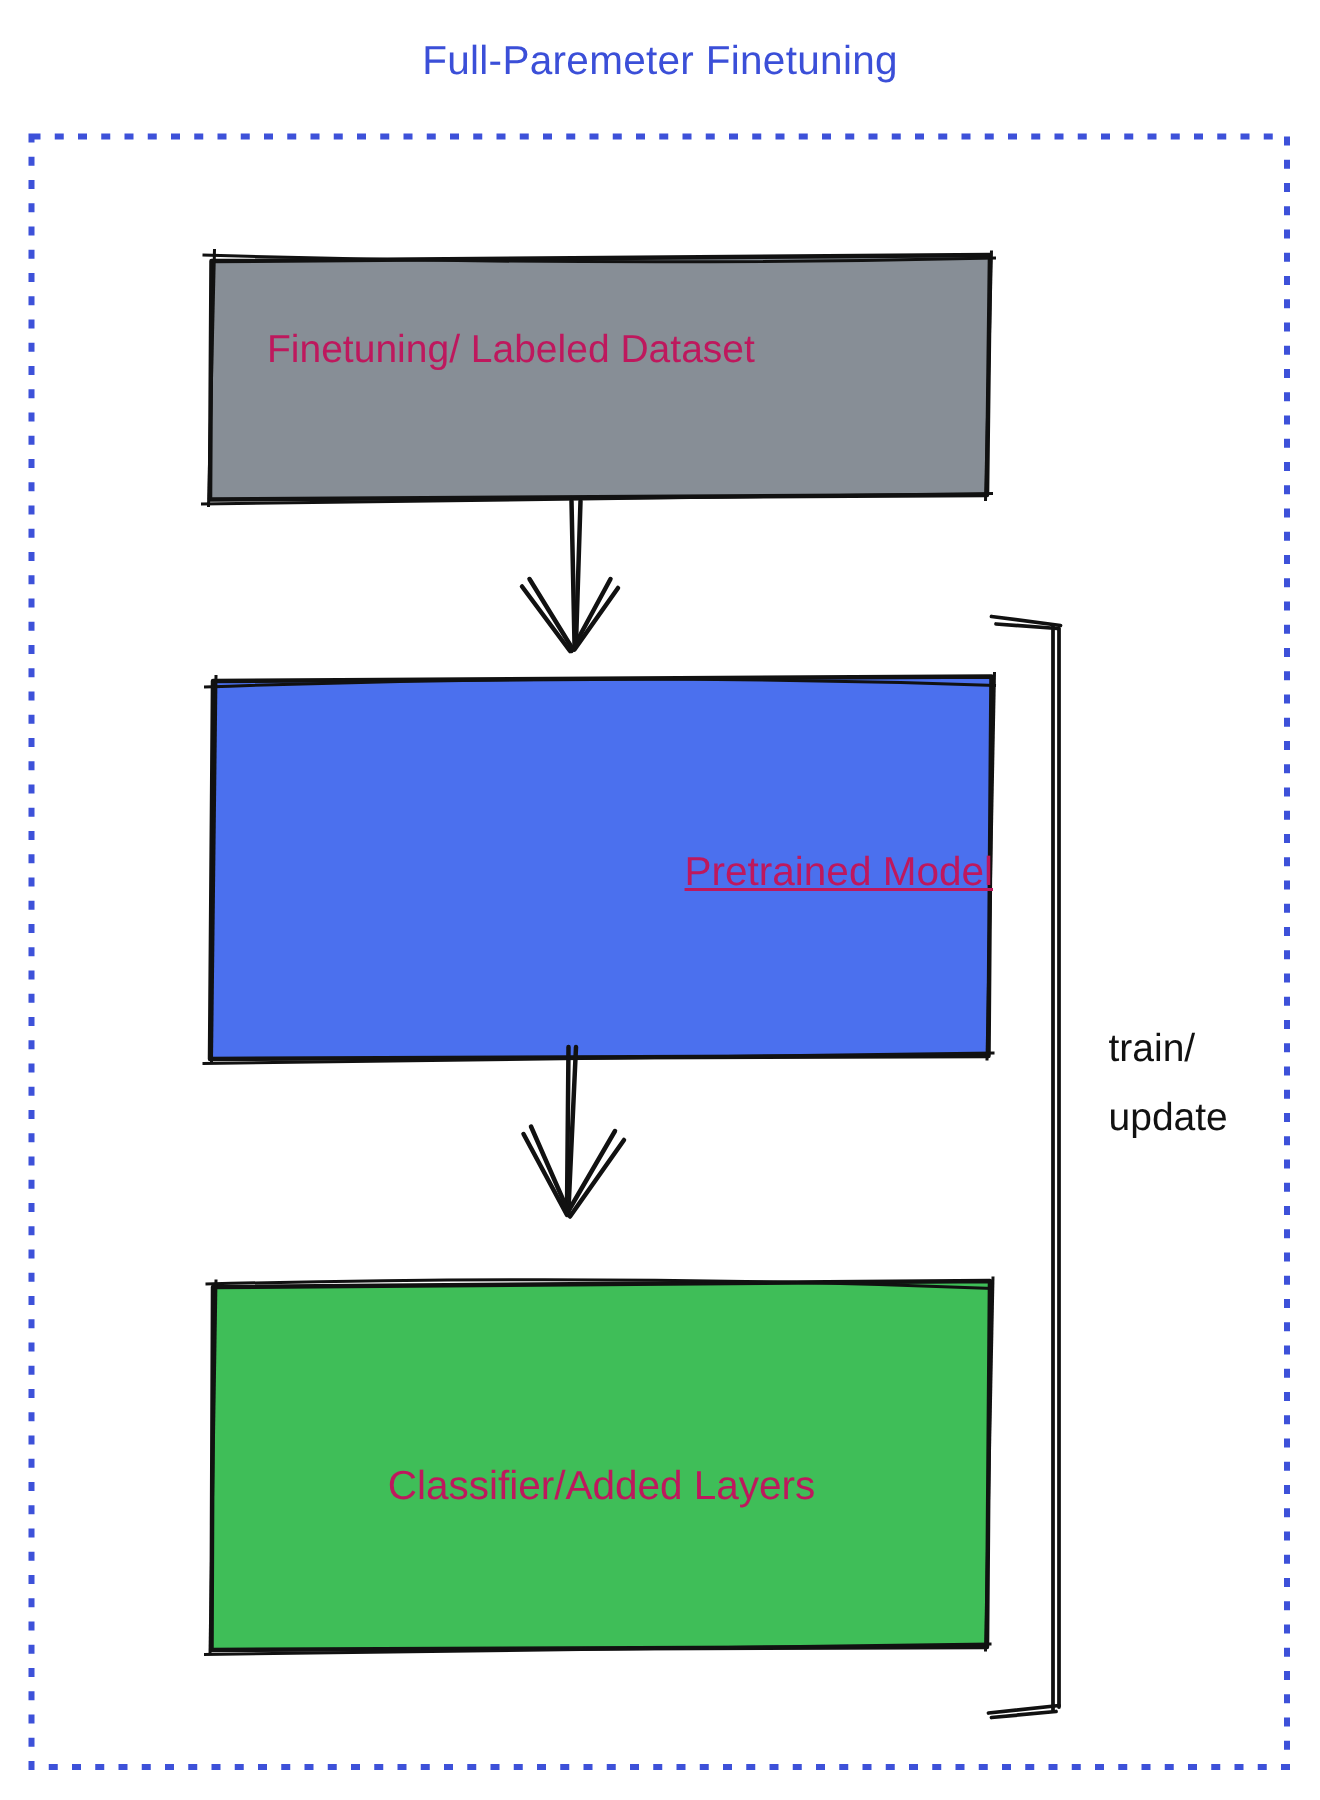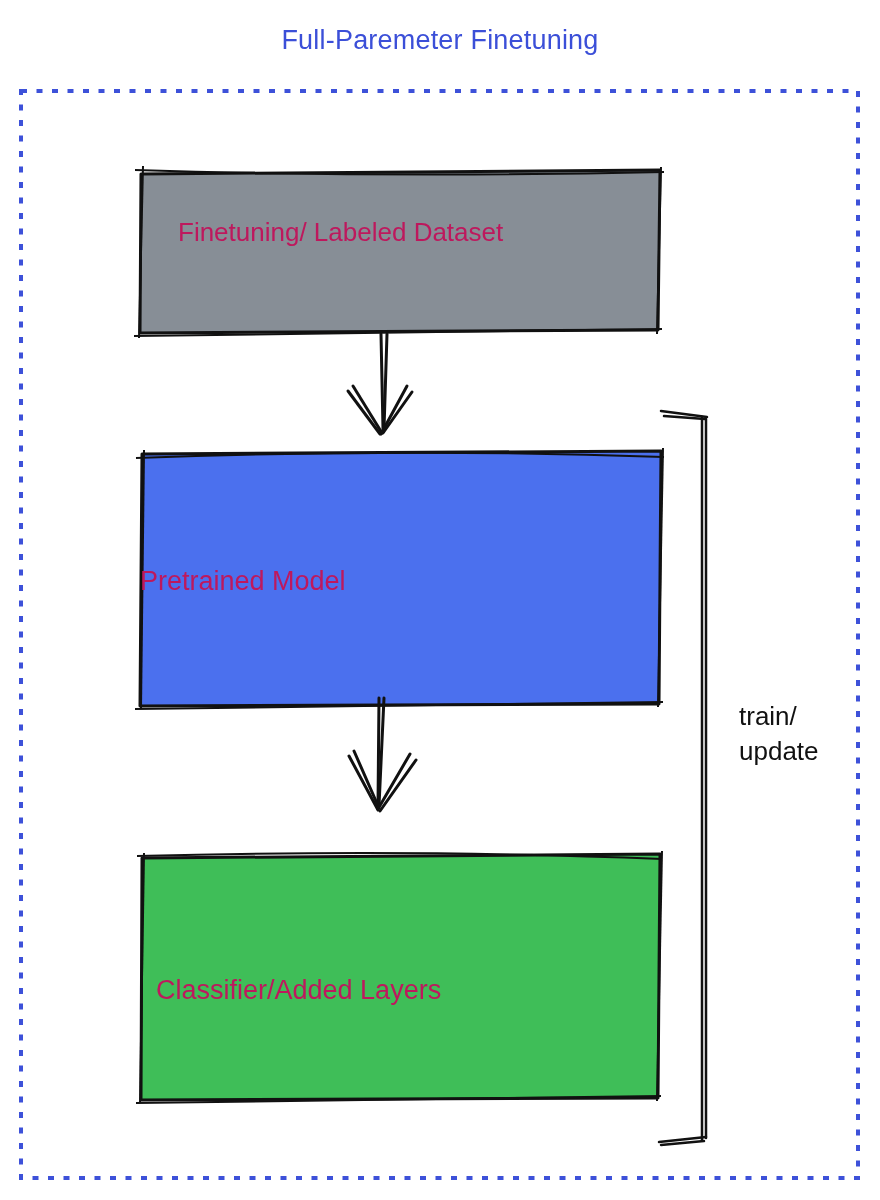--- a/index.html
+++ b/index.html
@@ -32,34 +32,36 @@
   }
   .label-dataset {
     left: 178px;
     top: 217px;
   }
   .label-pretrained {
     left: 140px;
     width: 522px;
     top: 566px;
     font-size: 27px;
-    text-align: left;
+    text-align: right;
+    text-decoration: underline;
   }
   .label-classifier {
-    left: 156px;
+    left: 140px;
     width: 522px;
     top: 975px;
     font-size: 27px;
+    text-align: center;
   }
   .bracket-label {
     position: absolute;
     left: 739px;
-    top: 699px;
+    top: 675px;
     font-size: 26px;
-    line-height: 35px;
+    line-height: 46px;
     color: #111111;
     white-space: pre-line;
   }
 </style>
 </head>
 <body>
 
 <div class="page">
 
   <div class="title">Full-Paremeter Finetuning</div>

